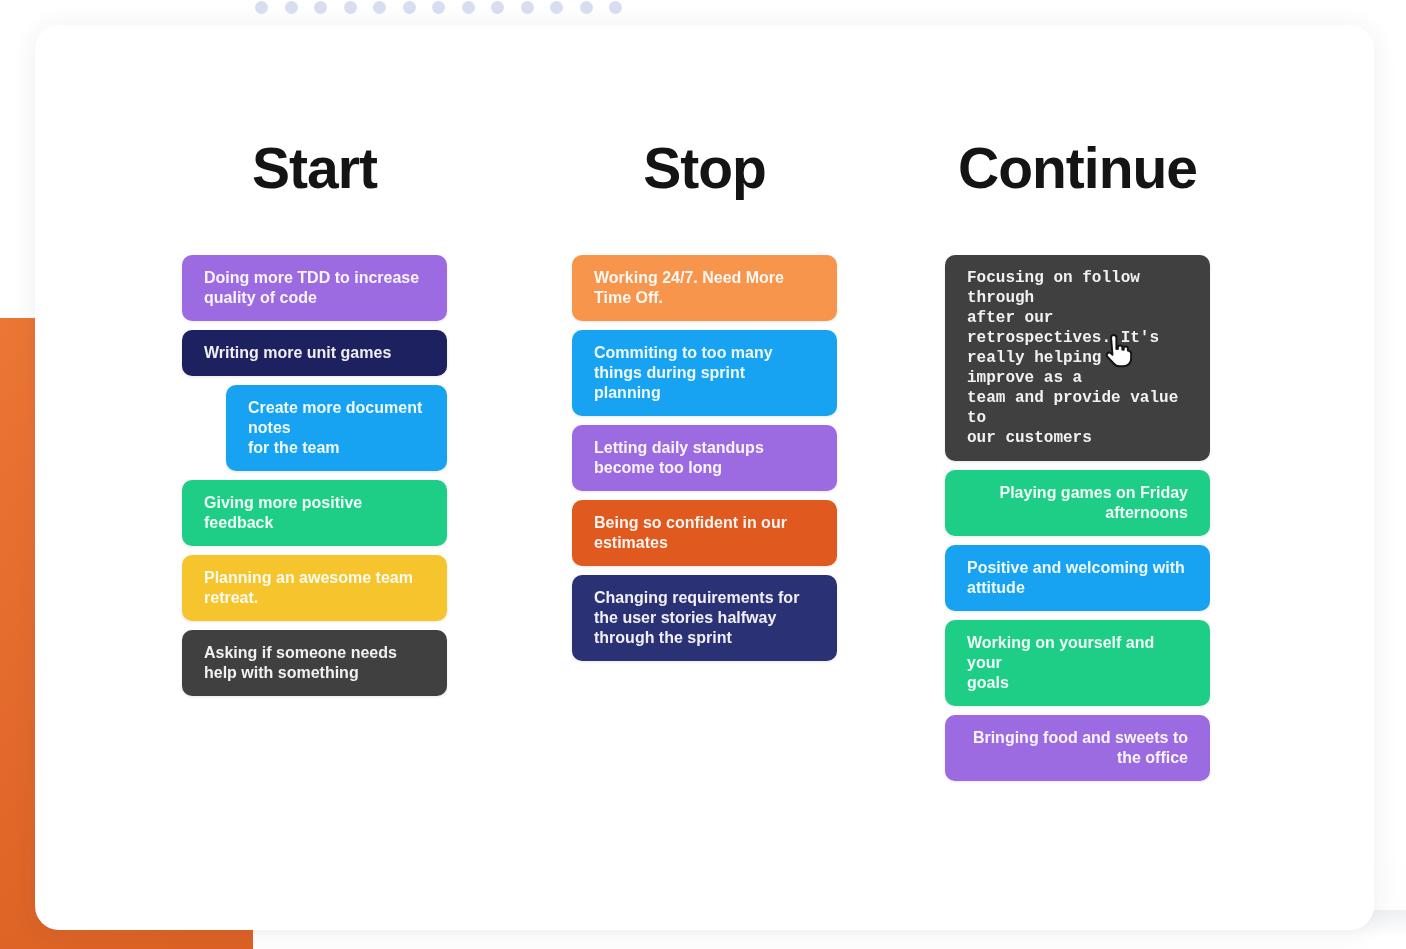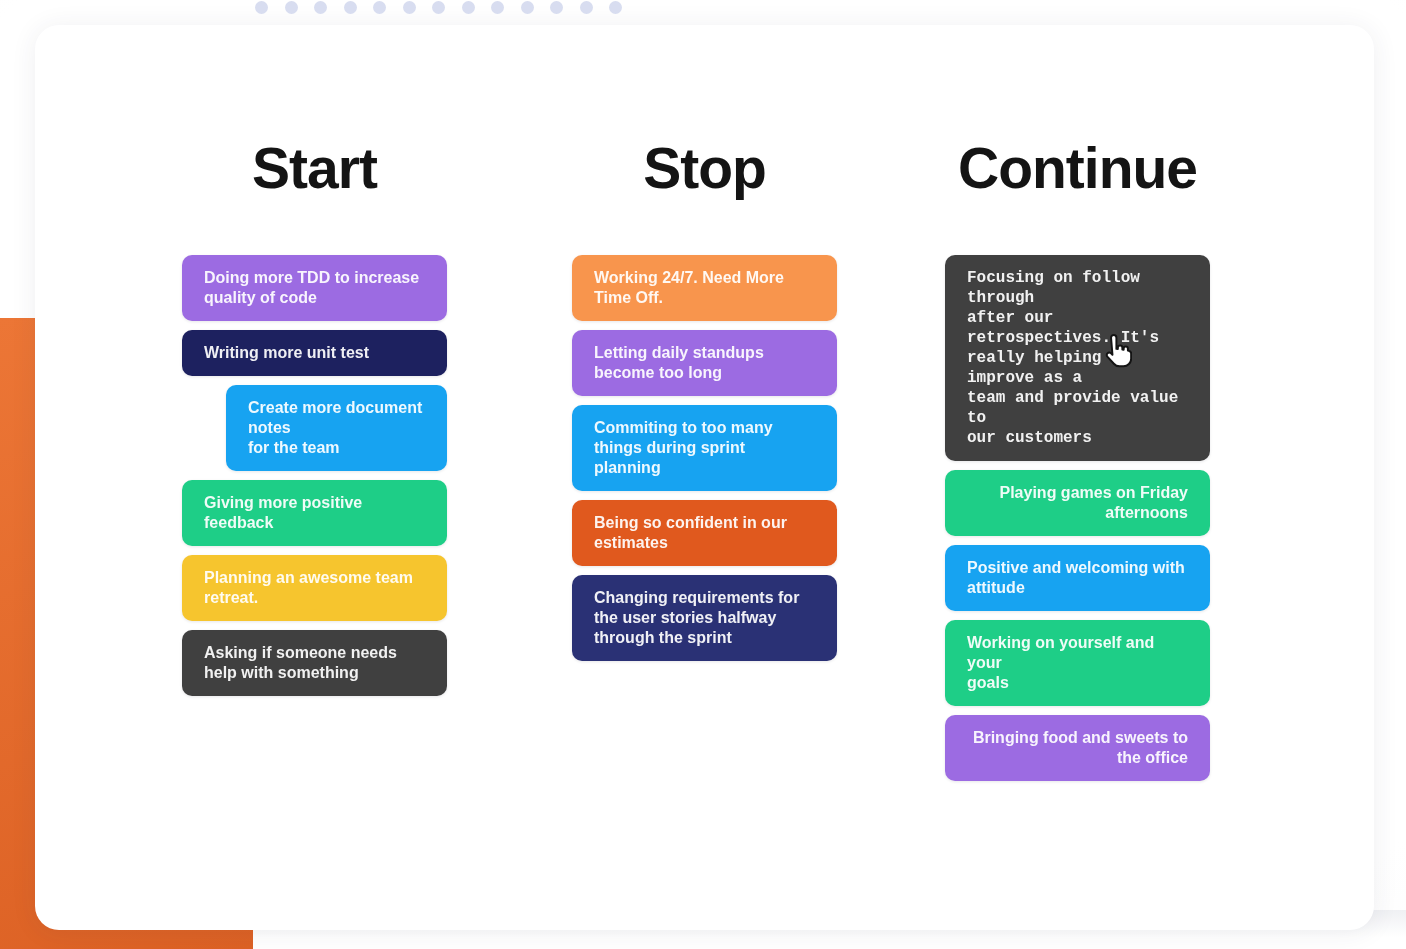--- a/index.html
+++ b/index.html
@@ -70,38 +70,38 @@
 <div class="orange-panel"></div>
 
 <div class="back-card"></div>
 
 <div class="main-card">
   <div class="board" id="board">
       <div class="column c0">
         <h1 class="col-title">Start</h1>
         <div class="card" style="background: rgb(156, 107, 226);">Doing more TDD to increase
 quality of code</div>
-        <div class="card" style="background: rgb(29, 33, 95);">Writing more unit test</div>
+        <div class="card" style="background: rgb(29, 33, 95);">Writing more unit games</div>
         <div class="card" style="background: rgb(23, 163, 241); margin-left: 44px;">Create more document notes
 for the team</div>
         <div class="card" style="background: rgb(30, 206, 135);">Giving more positive
 feedback</div>
         <div class="card" style="background: rgb(246, 197, 46);">Planning an awesome team
 retreat.</div>
         <div class="card" style="background: #404040;">Asking if someone needs
 help with something</div>
       </div>
       <div class="column c1">
         <h1 class="col-title">Stop</h1>
         <div class="card" style="background: rgb(248, 149, 77);">Working 24/7. Need More
 Time Off.</div>
+        <div class="card" style="background: rgb(23, 163, 241);">Commiting to too many
+things during sprint planning</div>
         <div class="card" style="background: rgb(156, 107, 226);">Letting daily standups
 become too long</div>
-        <div class="card" style="background: rgb(23, 163, 241);">Commiting to too many
-things during sprint planning</div>
         <div class="card" style="background: rgb(224, 89, 30);">Being so confident in our
 estimates</div>
         <div class="card" style="background: rgb(42, 49, 117);">Changing requirements for
 the user stories halfway
 through the sprint</div>
       </div>
       <div class="column c2">
         <h1 class="col-title">Continue</h1>
         <div class="card" style="background: #404040; font-family: Liberation Mono, monospace;">Focusing on follow through
 after our retrospectives. It's

